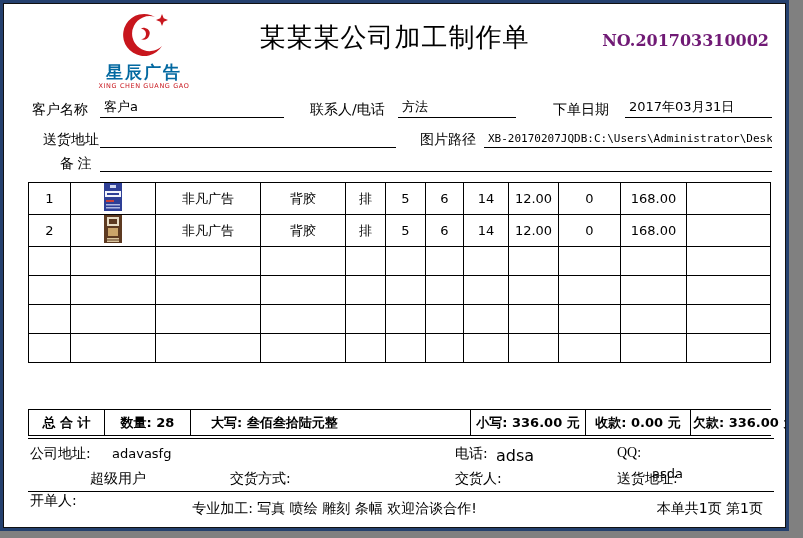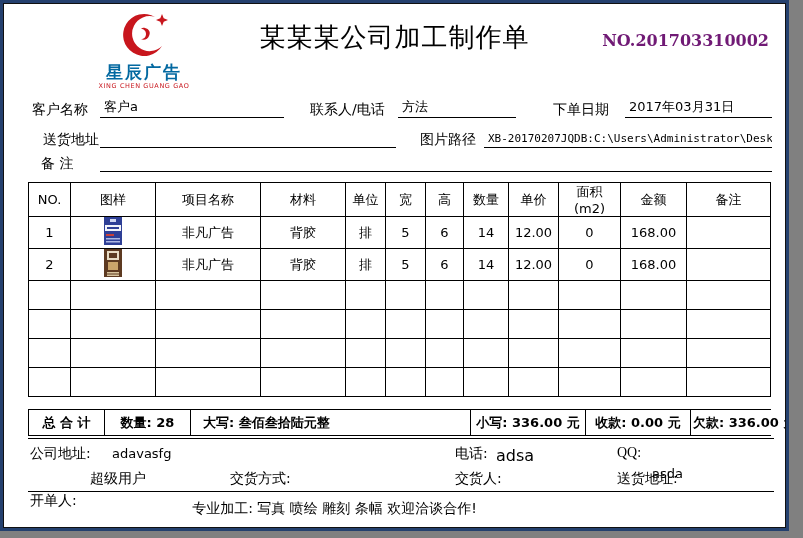--- a/index.html
+++ b/index.html
@@ -98,53 +98,39 @@
     <span class="lbl" style="left:306px; top:97px;">联系人/电话</span>
     <span class="ul" style="left:394px; top:92px; width:118px;">方法</span>
     <span class="lbl" style="left:549px; top:97px;">下单日期</span>
     <span class="ul" style="left:621px; top:92px; width:147px;">2017年03月31日</span>
 
     <span class="lbl" style="left:28px; top:127px;margin-left:11px;">送货地址</span>
     <span class="ul" style="left:96px; top:122px; width:296px;"></span>
     <span class="lbl" style="left:416px; top:127px;">图片路径</span>
     <span class="ul mono" style="left:480px; top:122px; width:288px;">XB-20170207JQDB:C:\Users\Administrator\Desktop\</span>
 
-    <span class="lbl" style="left:37px; top:151px;">备 注</span>
+    <span class="lbl" style="left:56px; top:151px;font-family:Liberation Serif, serif;">备 注</span>
     <span class="ul" style="left:96px; top:146px; width:672px;"></span>
 
     <table class="grid">
       <colgroup>
         <col style="width:42px">
           <col style="width:85px">
           <col style="width:105px">
           <col style="width:85px">
         <col style="width:40px">
           <col style="width:40px">
           <col style="width:38px">
           <col style="width:45px">
         <col style="width:50px">
           <col style="width:62px">
           <col style="width:66px">
           <col style="width:84px">
       </colgroup>
       <tbody>
-          <tr class="hd">
-        <td>NO.</td>
-        <td>图样</td>
-        <td>项目名称</td>
-        <td>材料</td>
-        <td>单位</td>
-        <td>宽</td>
-        <td>高</td>
-        <td>数量</td>
-        <td>单价</td>
-        <td>面积(m2)</td>
-        <td>金额</td>
-        <td>备注</td>
-      </tr>
       <tr class="dr">
         <td>1</td>
         <td>
           <span class="thumb">
             <svg width="18" height="28" viewBox="0 0 18 28">
               <rect width="18" height="28" fill="#2e3f96"></rect>
               <rect x="6" y="2" width="6" height="3" fill="#cfd6f0"></rect>
               <rect x="1" y="8" width="16" height="6" fill="#f2f4fb"></rect>
               <rect x="3" y="10" width="12" height="2" fill="#2e3f96"></rect>
               <rect x="2" y="17" width="8" height="2" fill="#c8403a"></rect>
@@ -254,21 +240,21 @@
           <col style="width:86px">
           <col style="width:280px">
         <col style="width:115px">
           <col style="width:105px">
           <col style="width:80px">
       </colgroup>
       <tbody>
           <tr>
         <td>总 合 计</td>
         <td>数量: 28</td>
-        <td style="text-align:left; padding-left:12px;">大写: 叁佰叁拾陆元整</td>
+        <td style="text-align:left; padding-left:20px;">大写: 叁佰叁拾陆元整</td>
         <td>小写: 336.00 元</td>
         <td>收款: 0.00 元</td>
         <td class="overflow">欠款: 336.00 元</td>
       </tr>
     </tbody>
       </table>
 
     <div class="hline" style="top:434px;"></div>
 
     <span class="ft" style="left:26px; top:441px;">公司地址:</span>
@@ -280,15 +266,16 @@
 
     <span class="ft" style="left:26px; top:465px;margin-top:23px;">开单人:</span>
     <span class="ft" style="left:86px; top:466px;">超级用户</span>
     <span class="ft" style="left:226px; top:466px;">交货方式:</span>
     <span class="ft" style="left:451px; top:466px;">交货人:</span>
     <span class="ft" style="left:613px; top:466px;">送货地址:</span>
 
     <div class="hline" style="top:487px;"></div>
 
     <span class="ft" style="left:0; right:120px; top:496px; text-align:center; position:absolute;">专业加工: 写真 喷绘 雕刻 条幅 欢迎洽谈合作!</span>
+    <span class="ft" style="right:22px; top:496px;">本单共1页 第1页</span>
 
   </div>
 </div>
 
 </body></html>

